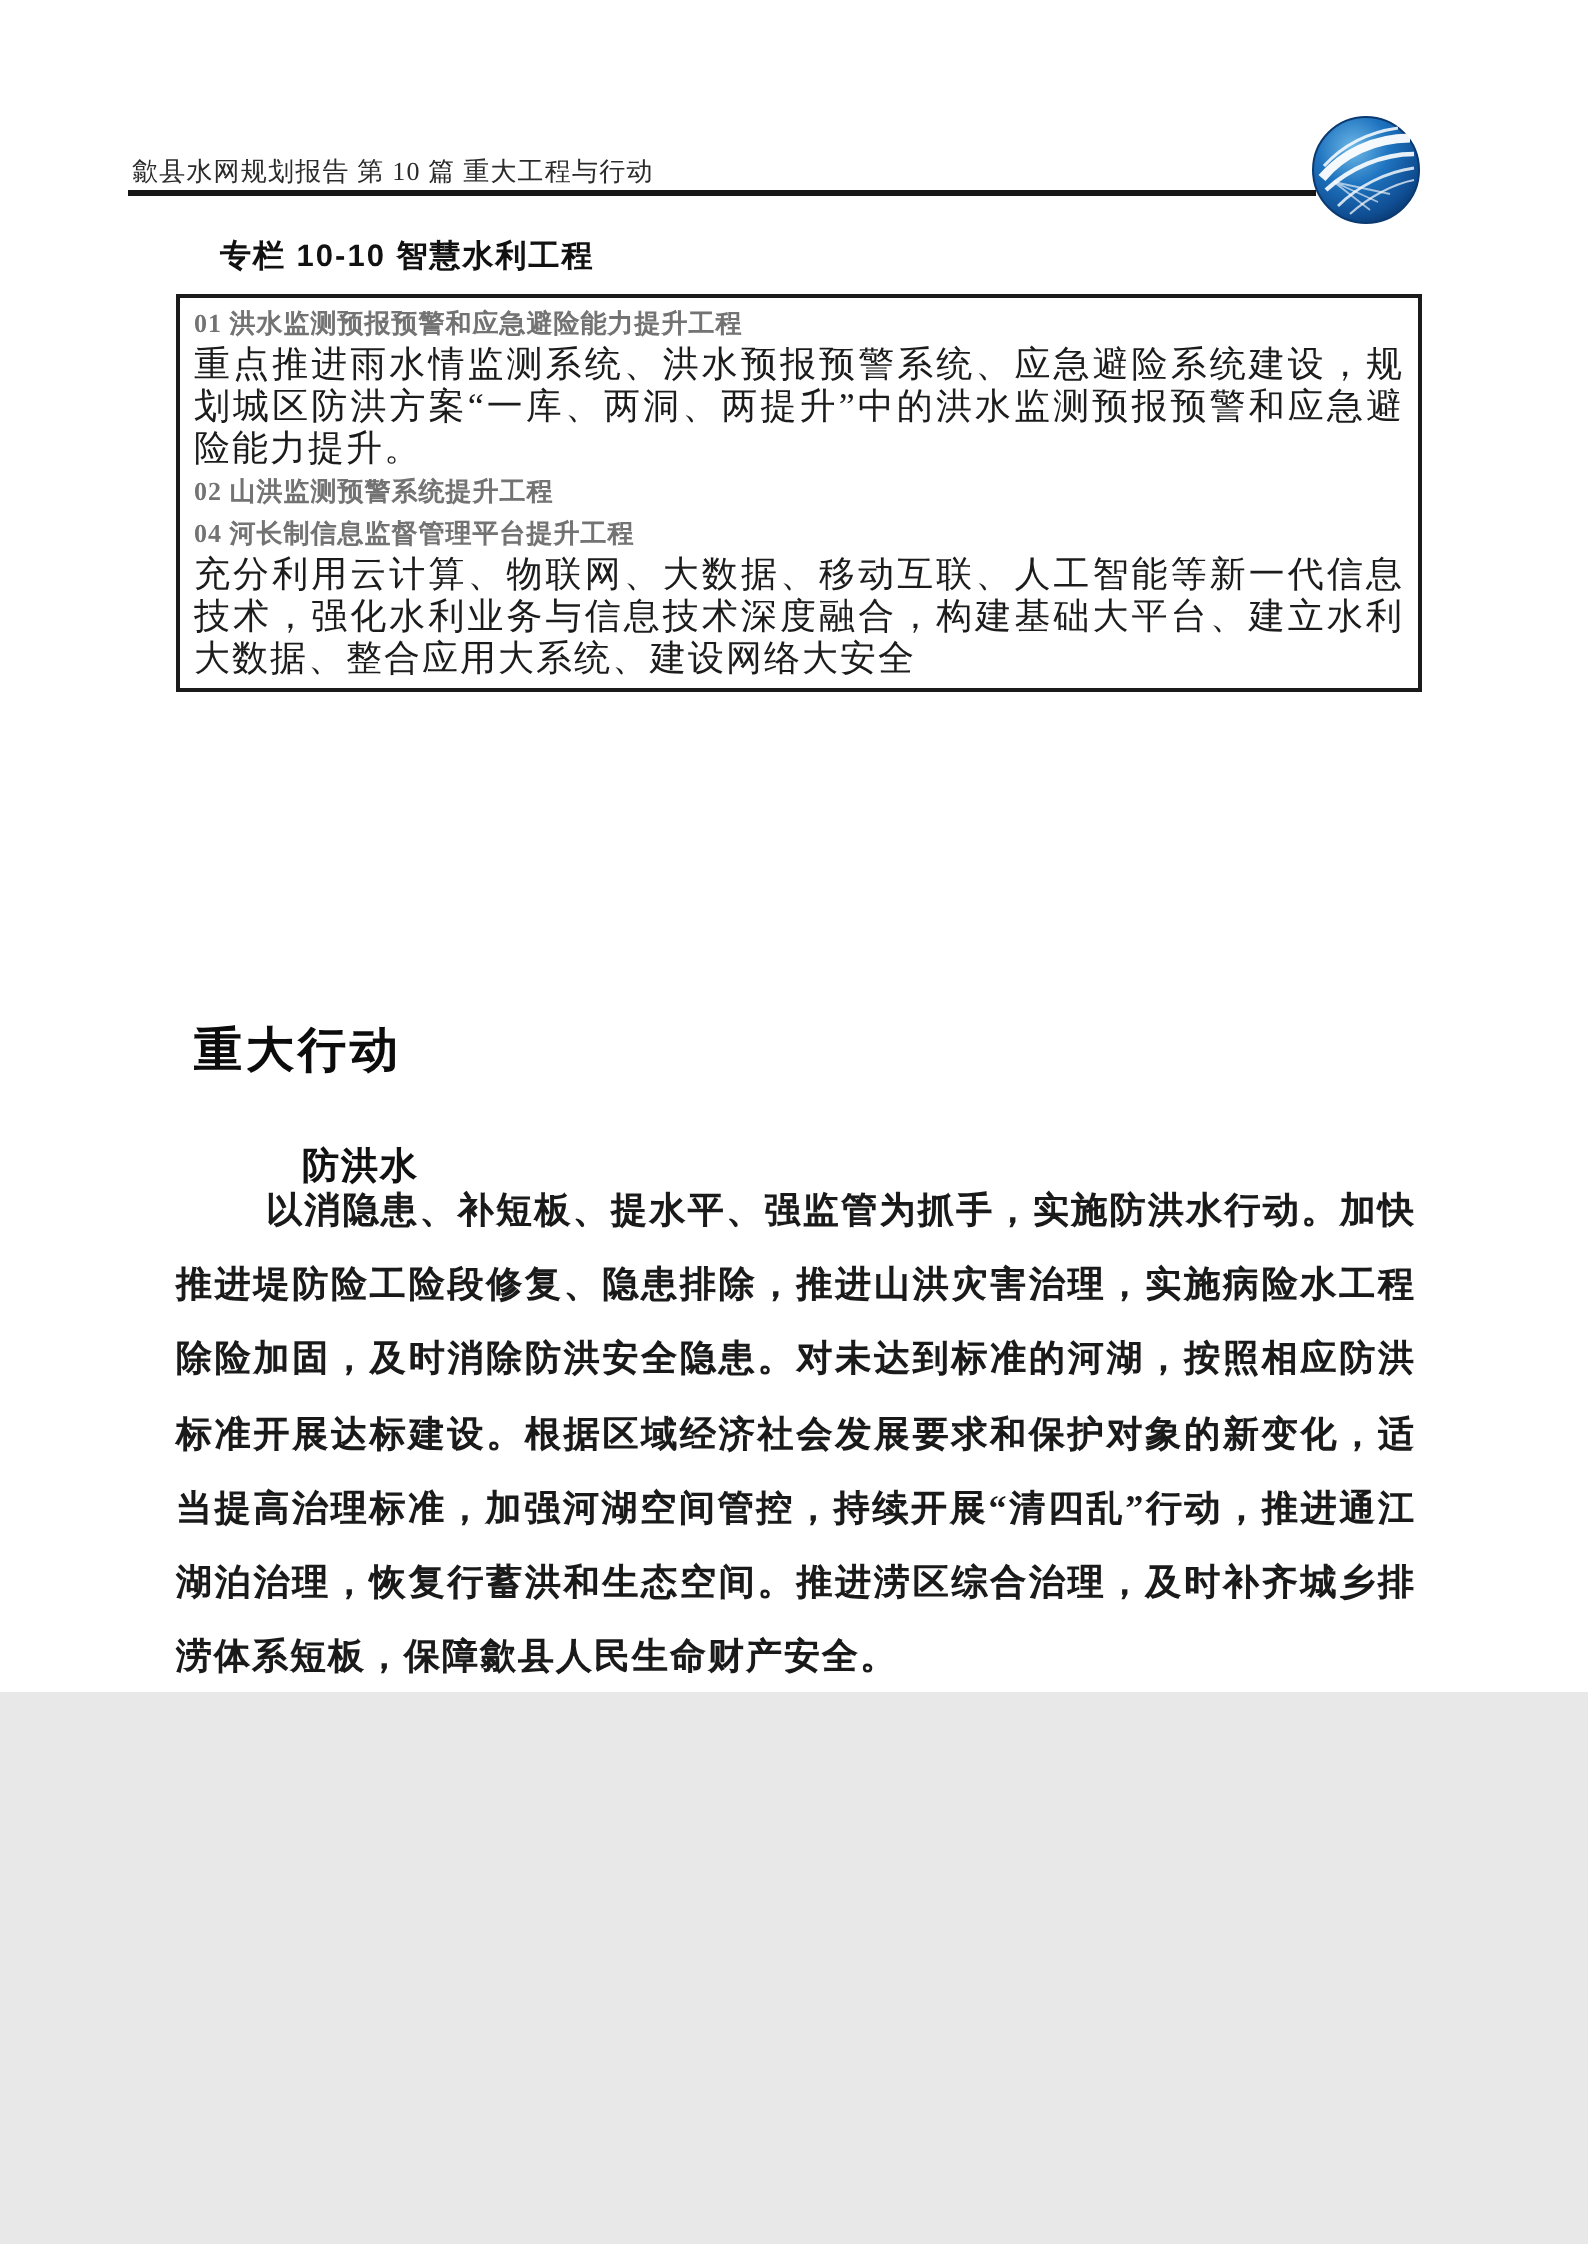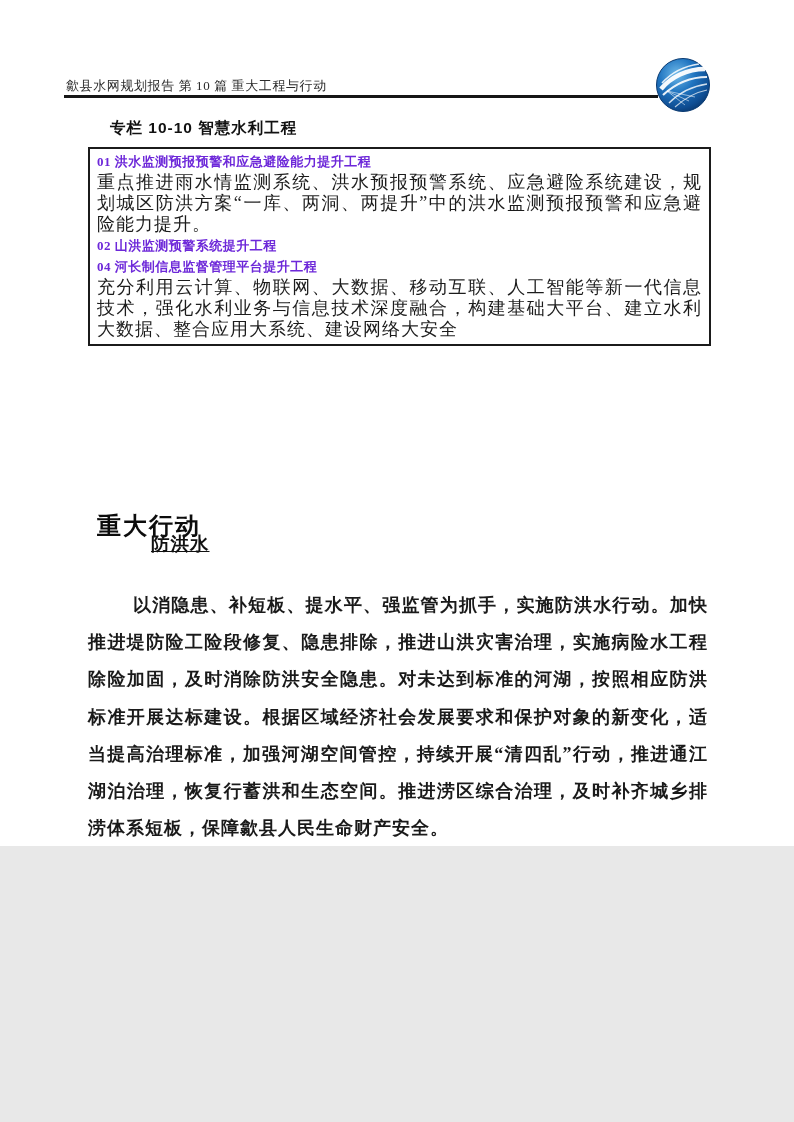--- a/index.html
+++ b/index.html
@@ -30,40 +30,40 @@
     font-size:15.5px;font-weight:bold;letter-spacing:1px;color:#111;
     white-space:nowrap;
   }
   .feature-box{
     position:absolute;left:88px;top:147px;width:623px;
     box-sizing:border-box;
     border:2px solid #1b1b1b;
     padding:2px 7px 4px 7px;
   }
   .fb-heading{
-    font-size:13px;line-height:21px;font-weight:bold;color:#6d28d9;
+    font-size:13px;line-height:21px;font-weight:bold;color:#737373;
     letter-spacing:0.5px;
   }
   .fb-body{
     font-size:18px;line-height:21px;color:#1c1c1c;
     letter-spacing:1px;
     text-align:justify;text-align-last:left;
   }
   .major-heading{
     position:absolute;left:97px;top:511px;
     font-family:"Liberation Sans","DejaVu Sans",sans-serif;
     font-size:24px;font-weight:bold;letter-spacing:2px;color:#0c0c0c;
     line-height:30px;white-space:nowrap;
   }
   .sub-heading{
     position:absolute;left:151px;
     font-size:18.5px;font-weight:bold;color:#111;
     line-height:22px;letter-spacing:1px;white-space:nowrap;
   }
-  #sub1{top:533px;text-decoration:underline;}
+  #sub1{top:573px;}
   #sub2{top:866px;}
   .body-para{
     position:absolute;left:88px;width:620px;
     font-size:18px;line-height:37.2px;
     letter-spacing:1px;
     text-indent:2.5em;
     text-align:justify;text-align-last:left;
     color:#1a1a1a;
     font-weight:bold;
   }

